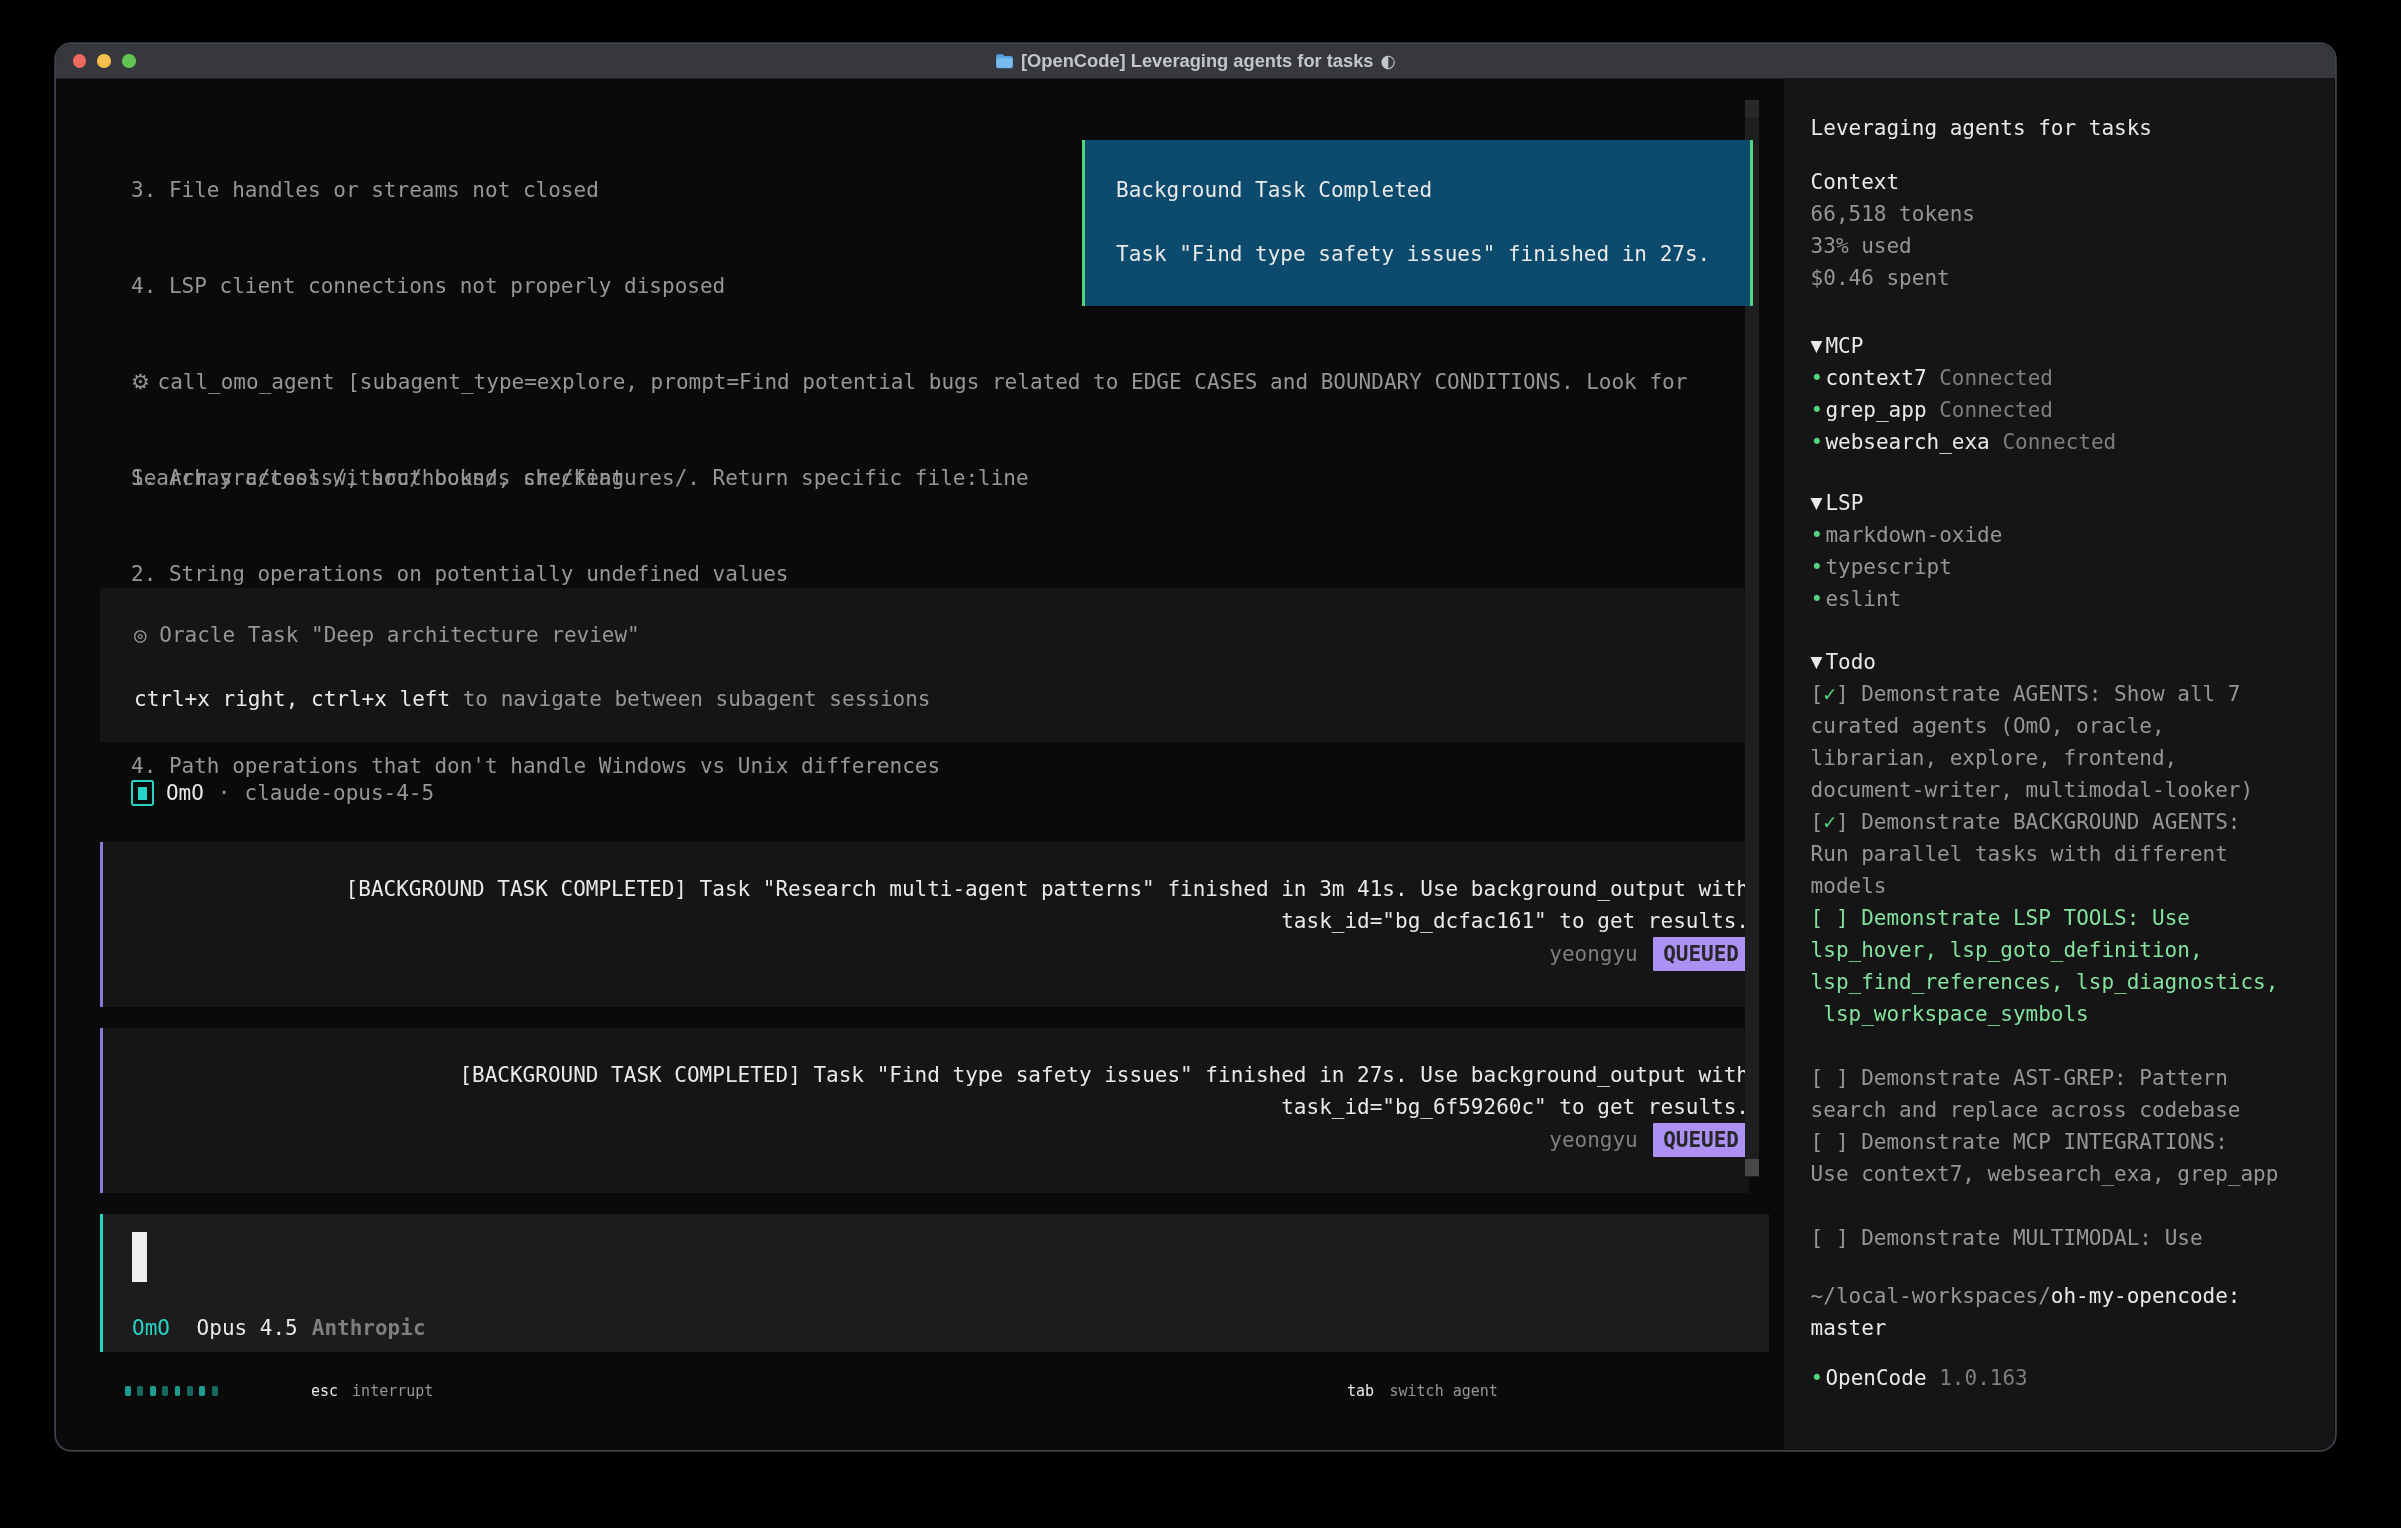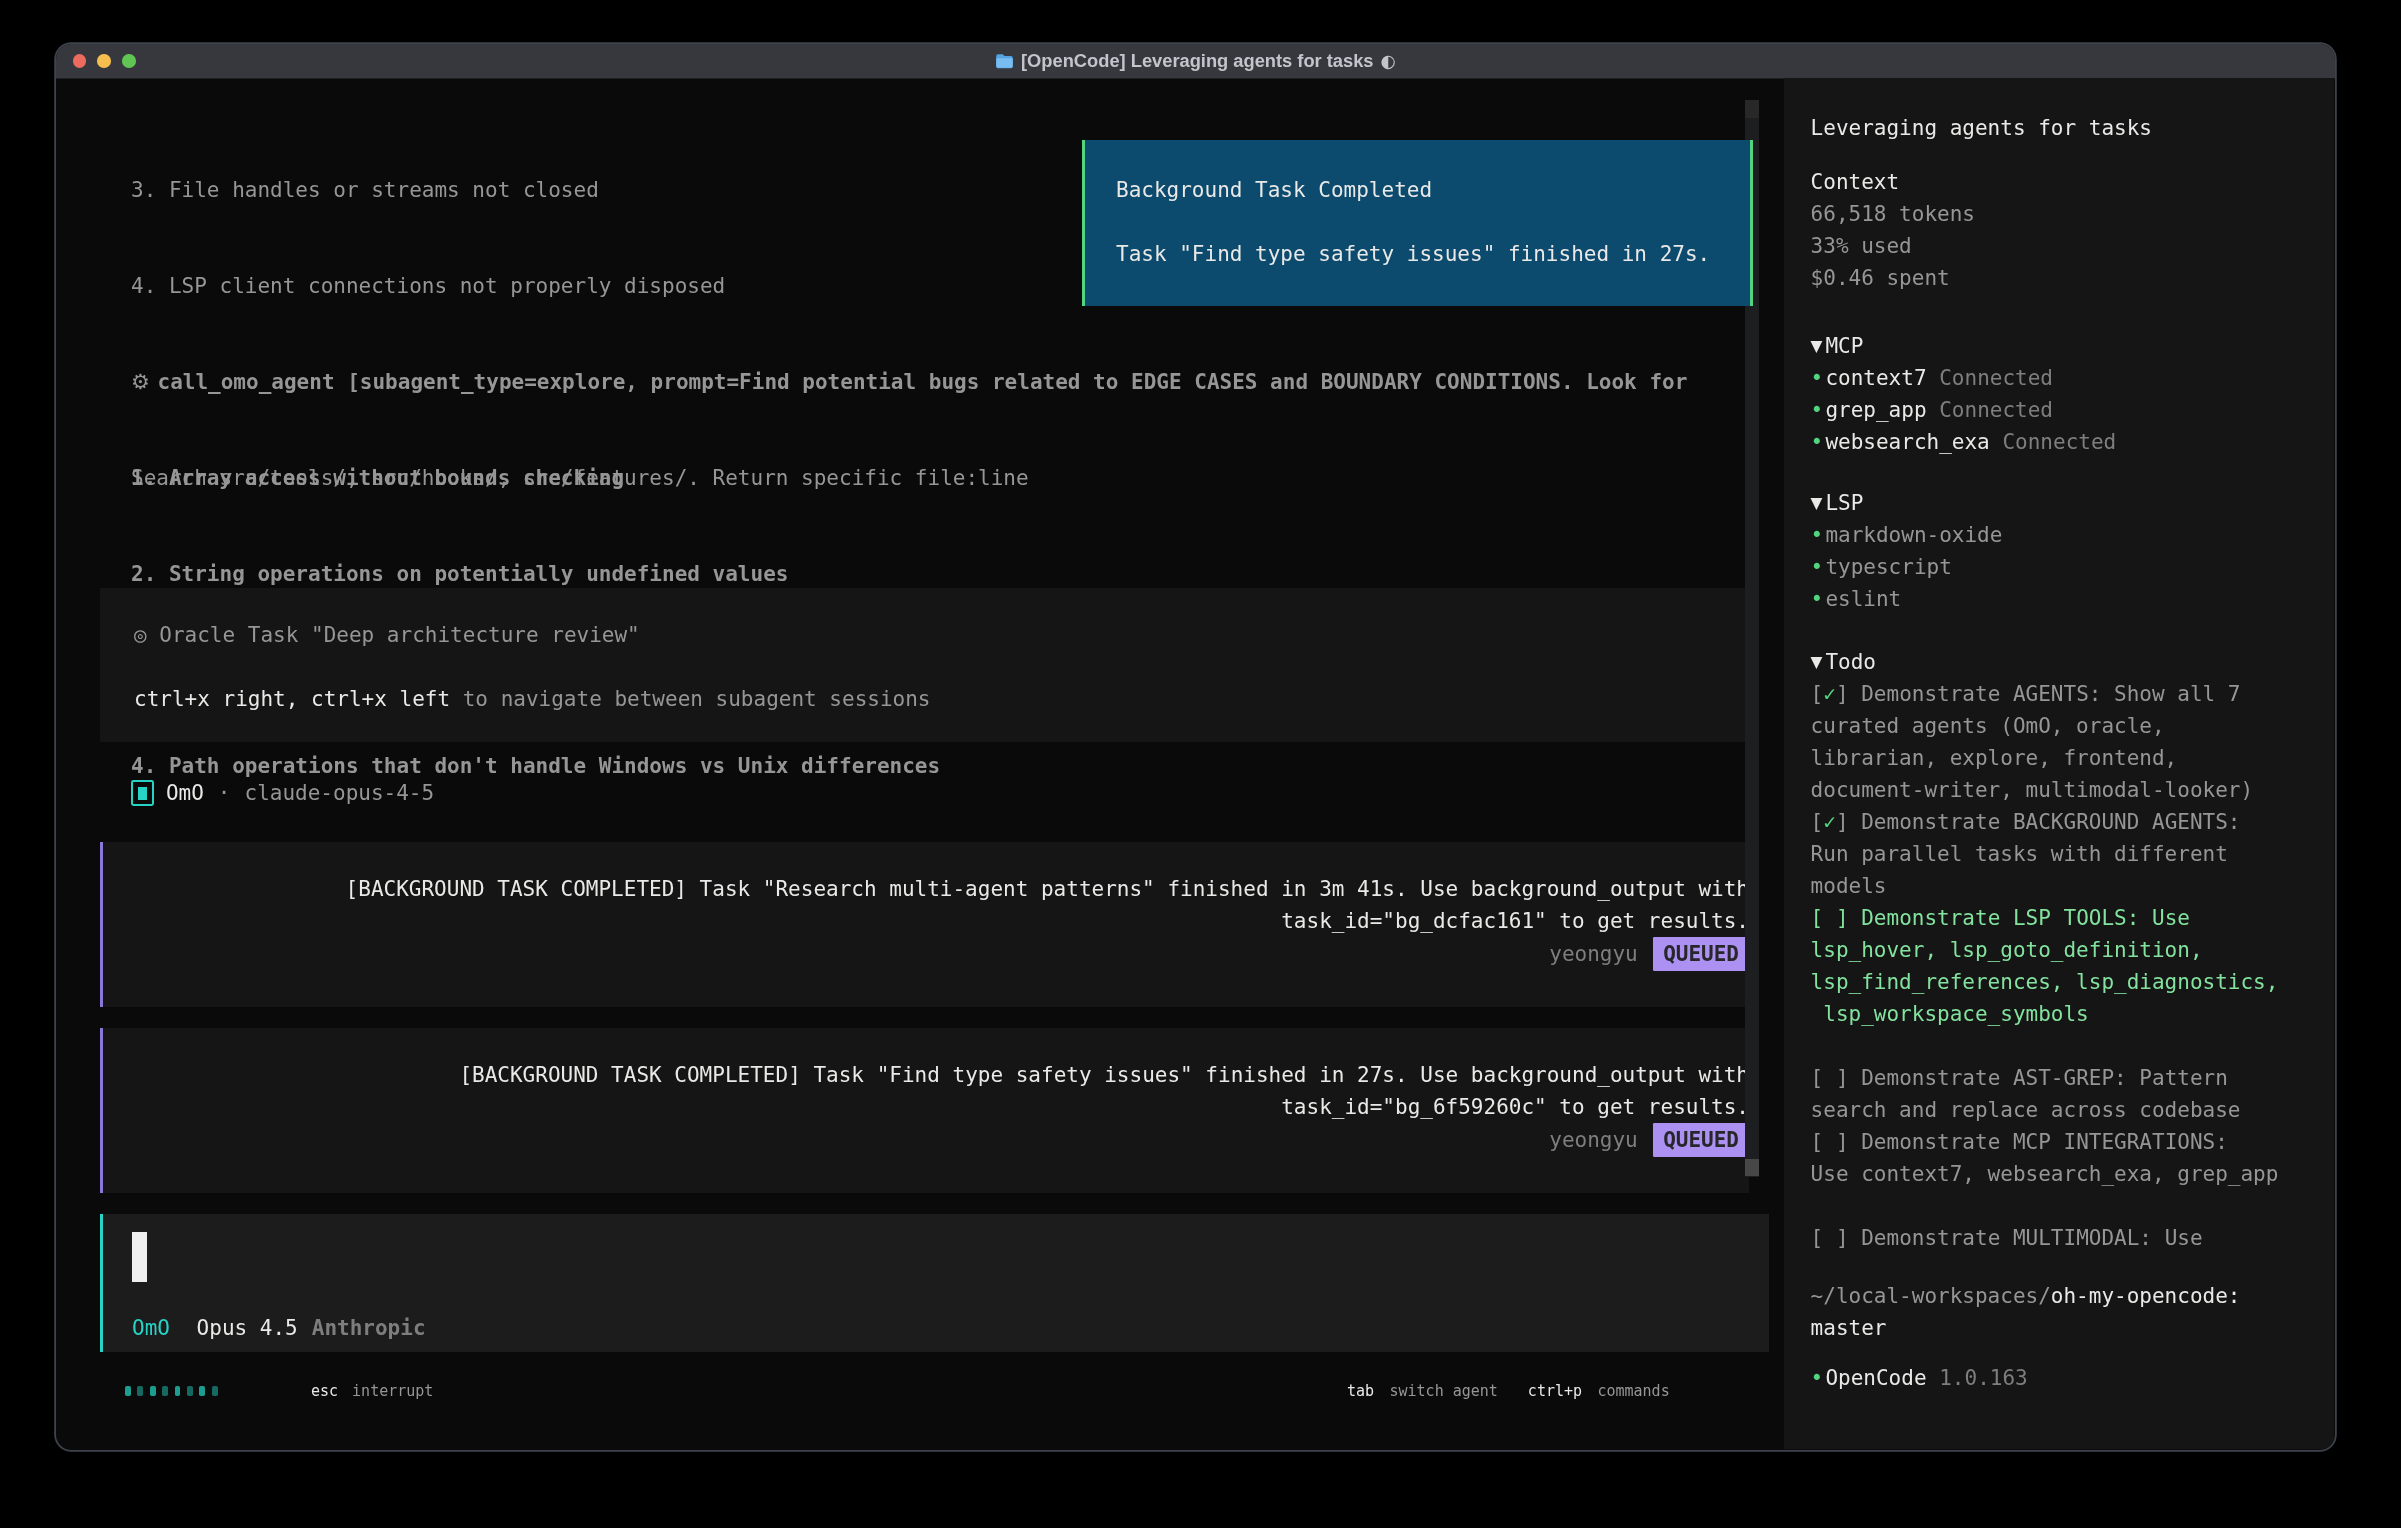--- a/index.html
+++ b/index.html
@@ -46,21 +46,21 @@
   .agentbox{width:22.5px;height:26px;border:2.4px solid #27d3c5;border-radius:2.4px;box-sizing:border-box;
             display:flex;align-items:center;justify-content:center;margin-right:12.4px;}
   .agentbox i{display:block;width:9.5px;height:13px;background:#27d3c5;}
 
   
   .statusbar{position:absolute;left:16px;top:1331px;width:1702px;height:32px;font-size:15px;}
   .spinner{position:absolute;left:53px;top:10.6px;display:flex;gap:6.5px;}
   .spindot{width:5.9px;height:10px;border-radius:1.8px;background:#1d9c90;}
   .spindot:nth-child(2n){opacity:.65}
   .escgroup{position:absolute;left:239px;top:0;display:flex;gap:14px;line-height:32px;}
-  .rightgroup{position:absolute;left:1275px;top:0;display:flex;gap:30px;line-height:32px;}
+  .rightgroup{position:absolute;left:1275px;top:0;display:flex;gap:45px;line-height:32px;flex-direction:column;}
   .pair{display:flex;gap:15.4px;white-space:pre;}
 
   
   .mscroll-track{position:absolute;left:1689px;top:56px;width:14px;height:1077px;background:#1d1e1f;}
   .mscroll-cap{position:absolute;left:1689px;top:56px;width:14px;height:17.7px;background:#282828;}
   .mscroll-thumb{position:absolute;left:1689px;top:1115px;width:14px;height:17px;background:#474747;}
 
   
   .sidebar{position:absolute;left:1728px;top:34px;width:550px;bottom:1.2px;background:#151516;
            font-size:21px;line-height:32px;}
@@ -98,21 +98,21 @@
     </div>
   </div>
 
   <div class="txt dim" style="left:75px;top:66px;width:1619px;">
     <div class="ln">3. File handles or streams not closed</div>
     <div class="ln">4. LSP client connections not properly disposed</div>
     <div class="ln"></div>
     <div class="ln">Search src/tools/, src/hooks/, src/features/. Return specific file:line</div>
   </div>
 
-  <div class="txt dim" style="left:75px;top:258px;width:1619px;font-weight:bold;">
+  <div class="txt dim" style="left:75px;top:258px;width:1619px;">
     <div class="ln"><span class="gear">⚙</span><span>call_omo_agent [subagent_type=explore, prompt=Find potential bugs related to EDGE CASES and BOUNDARY CONDITIONS. Look for</span></div>
     <div class="ln">1. Array access without bounds checking</div>
     <div class="ln">2. String operations on potentially undefined values</div>
     <div class="ln">3. Division operations that could divide by zero</div>
     <div class="ln">4. Path operations that don't handle Windows vs Unix differences</div>
     <div class="ln"></div>
     <div class="ln">Search src/ directory. Return specific file:line references., description=Find edge case bugs, run_in_background=true]</div>
   </div>
 
   <div class="notification">

